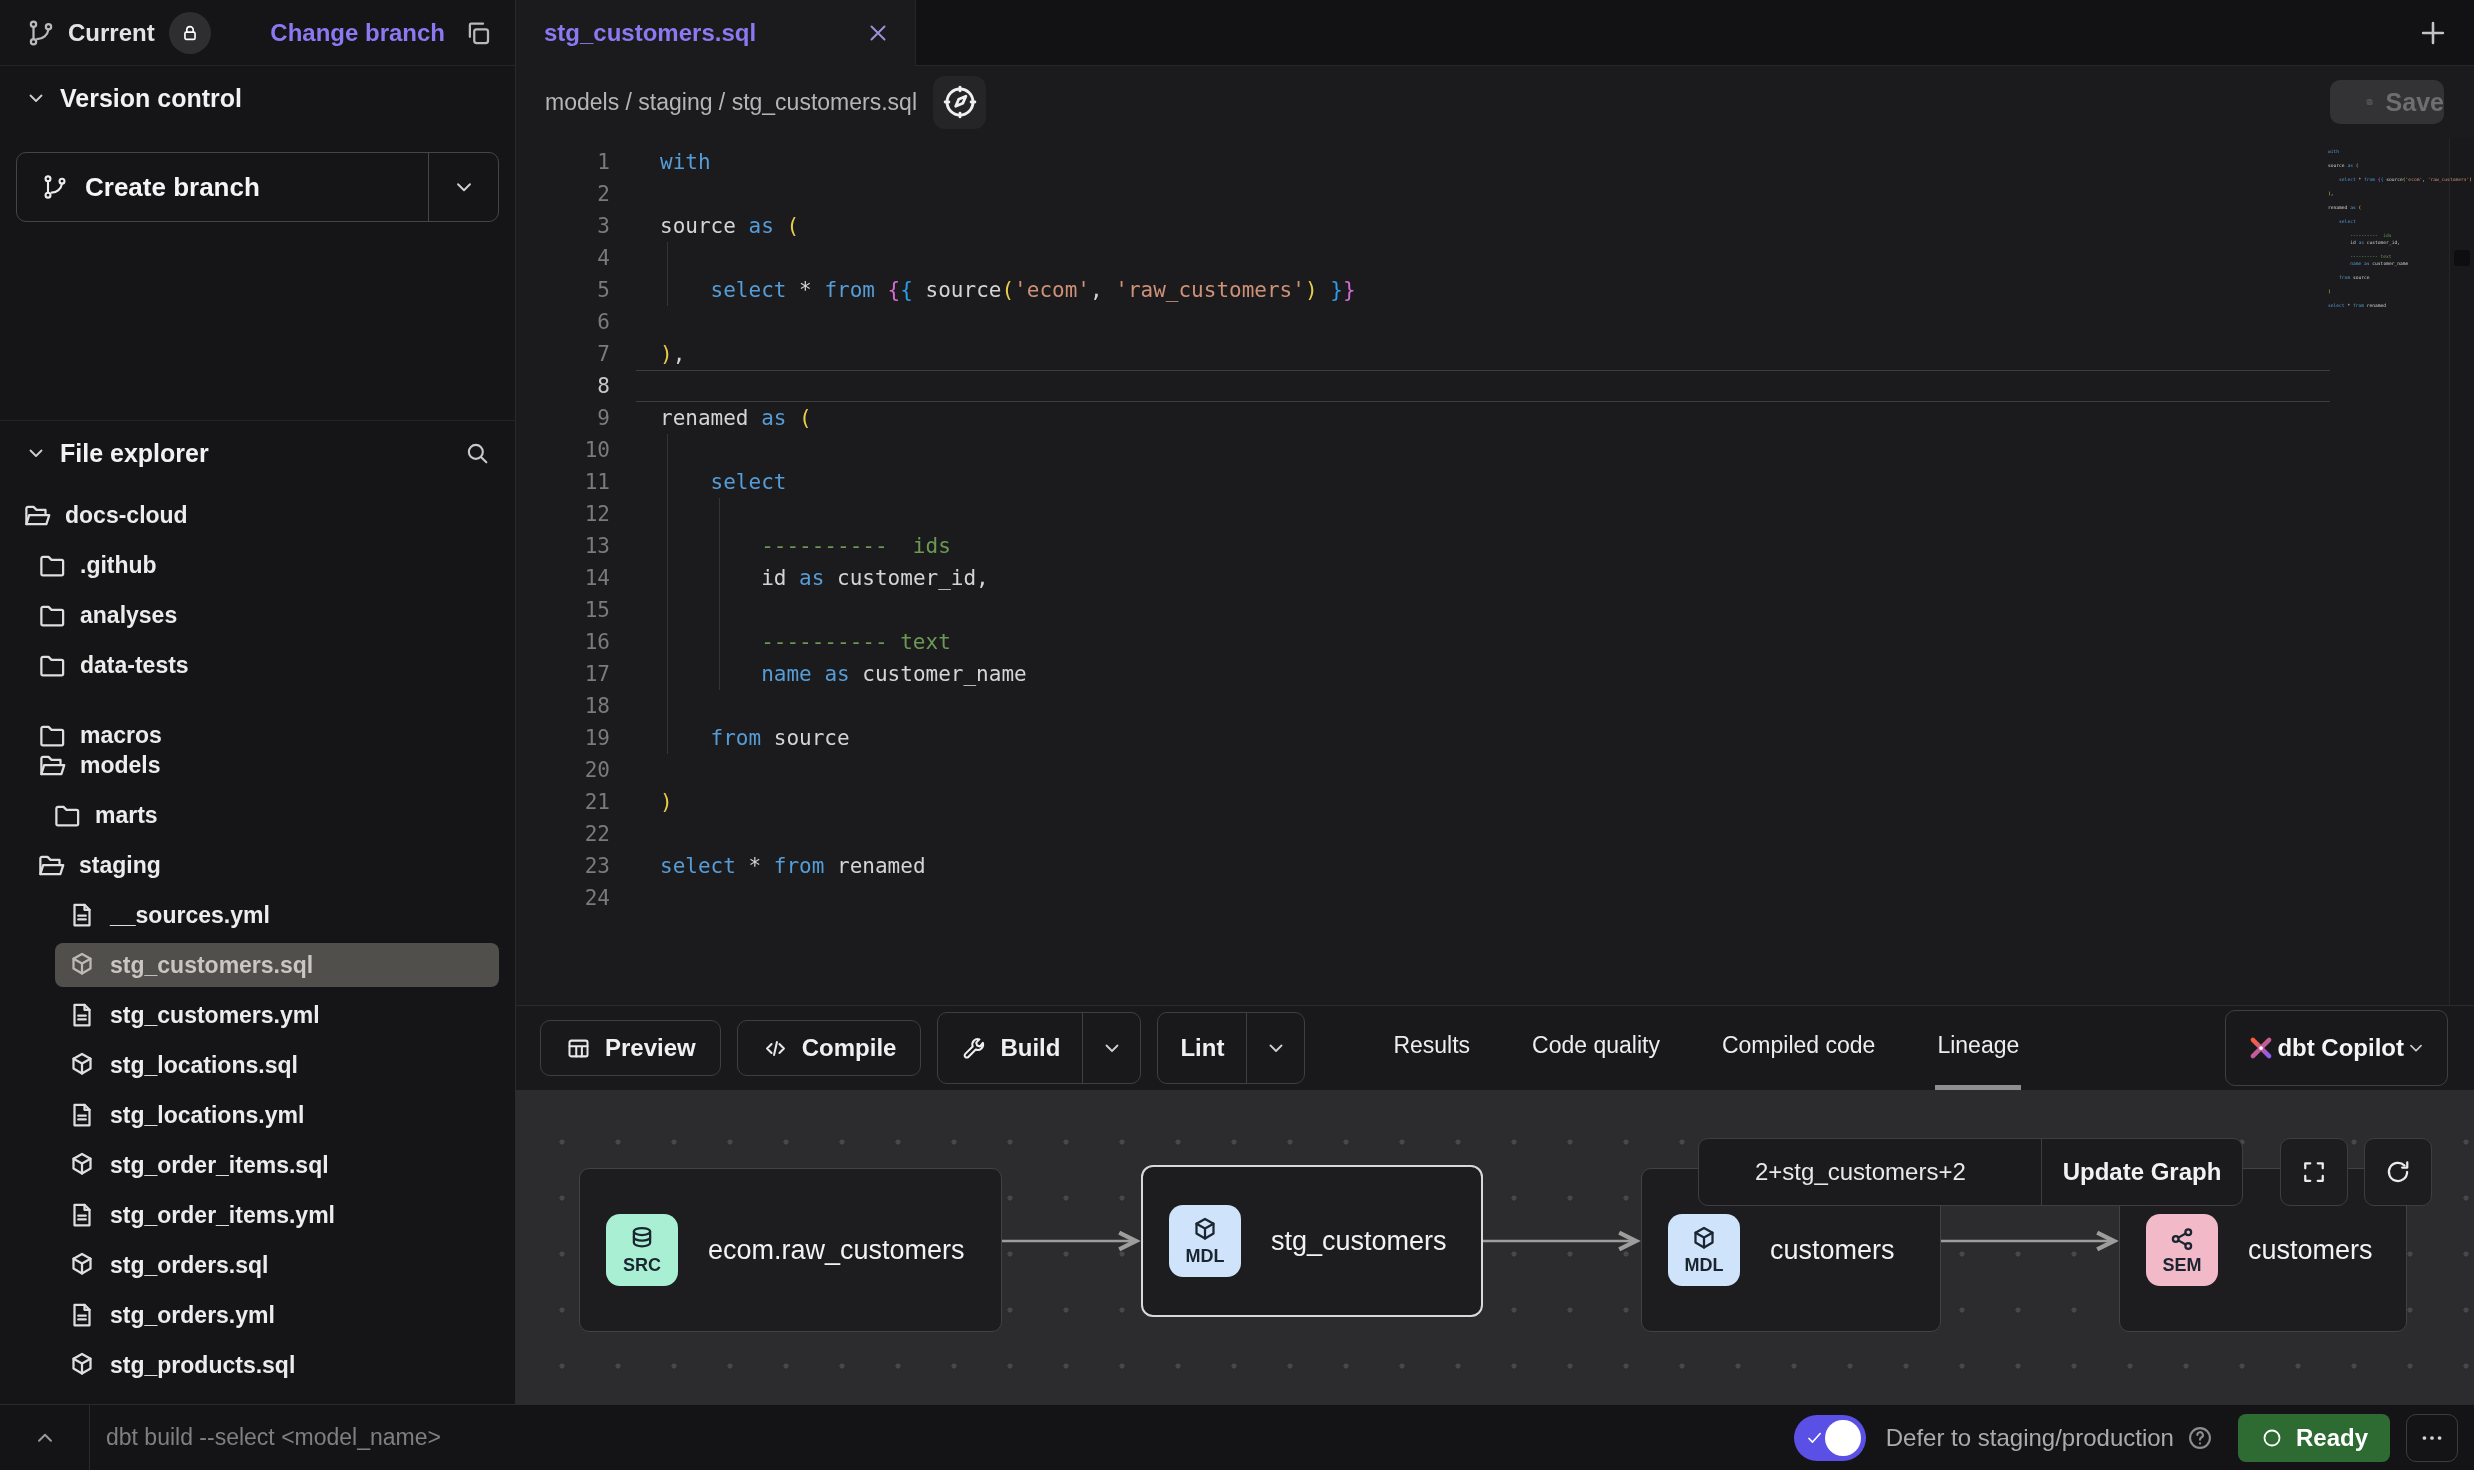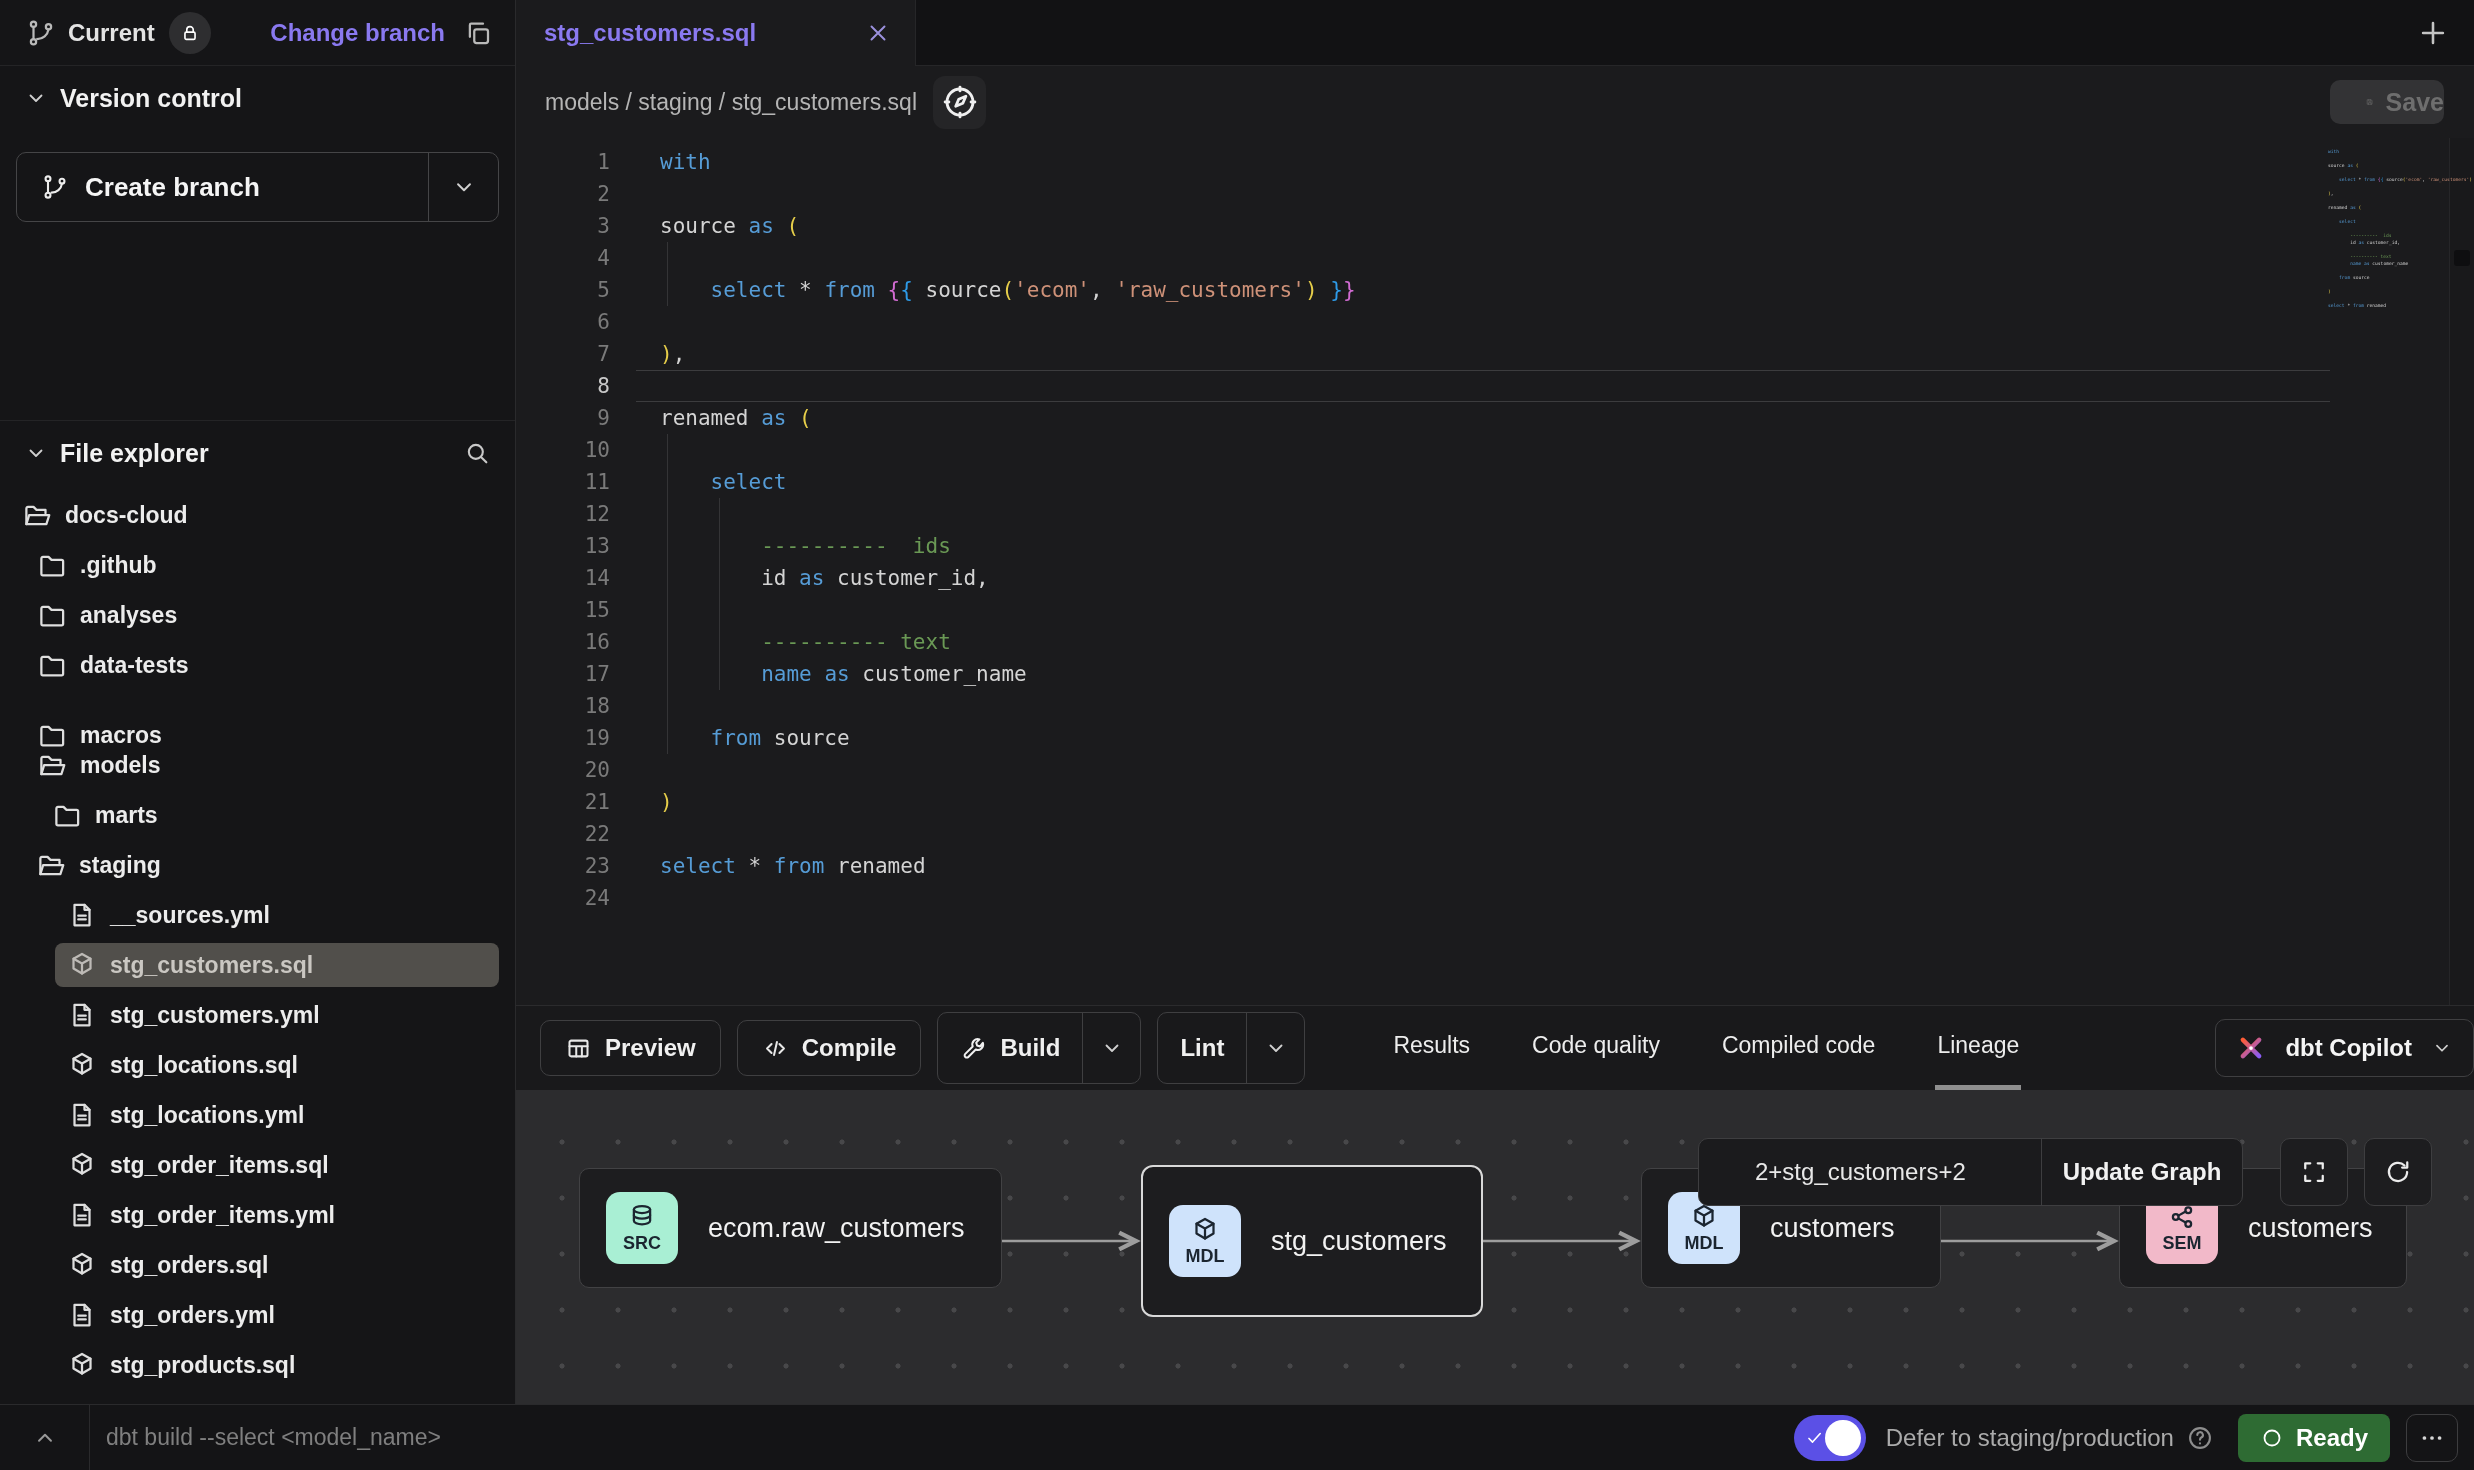--- a/index.html
+++ b/index.html
@@ -77,30 +77,30 @@
          color:#f0f0f0; font-size:24px; font-weight:600; background:transparent; cursor:pointer; margin-right:16px; }
   .btn .ic { width:27px; height:27px; color:#e8e8e8; }
   .splitb { display:flex; align-items:stretch; height:72px; border:1.5px solid #3f3f41; border-radius:10px; overflow:hidden; margin-right:16px; cursor:pointer; }
   .splitb .bmain { display:flex; align-items:center; gap:13px; padding:0 22px; font-size:24px; font-weight:600; color:#f0f0f0; }
   .splitb .bmain .ic { width:27px; height:27px; }
   .splitb .bchev { width:58px; border-left:1.5px solid #3f3f41; display:flex; align-items:center; justify-content:center; color:#d0d0d0; }
   .splitb .bchev .ic { width:24px; height:24px; }
   .rtabs { margin-left:70px; align-self:stretch; display:flex; gap:58px; }
   .ttab { display:flex; align-items:center; font-size:23px; color:#ededed; border-bottom:5px solid transparent; padding:0 2px; cursor:pointer; }
   .ttab.active { border-bottom-color:#8f8f8f; }
-  .copilot { margin-left:auto; height:58px; display:flex; align-items:center; gap:19px; padding:0 20px;
+  .copilot { margin-left:auto; margin-right:26px; height:76px; display:flex; align-items:center; gap:1px; padding:0 20px;
              border:1.5px solid #3f3f41; border-radius:10px; cursor:pointer; }
   .copilot .logo { width:30px; height:30px; }
   .copilot span { font-size:24px; font-weight:600; color:#f5f5f5; }
   .copilot .chev { width:22px; height:22px; color:#cfcfcf; }
 
   .lineage { height:314px; flex:0 0 314px; position:relative; background-color:#2c2c2e;
              background-image:radial-gradient(circle, #48484a 2.2px, transparent 2.9px); background-size:56px 56px; background-position:18px 24px; overflow:hidden; }
   .edges { position:absolute; inset:0; }
-  .node { position:absolute; top:78px; height:120px; background:#1d1d1f; border:1.5px solid #424244; border-radius:10px;
+  .node { position:absolute; top:78px; height:164px; background:#1d1d1f; border:1.5px solid #424244; border-radius:10px;
           display:flex; align-items:center; padding-left:26px; cursor:pointer; }
   .node.selected { border:2.5px solid #d9d9d9; border-radius:12px; top:75px; height:152px; }
   .badge { width:72px; height:72px; border-radius:14px; display:flex; flex-direction:column; align-items:center; justify-content:center; color:#1b2530; flex:0 0 72px; }
   .badge .ic { width:30px; height:30px; }
   .badge .bt { font-size:18px; font-weight:700; margin-top:1px; }
   .nlabel { margin-left:30px; font-size:27px; color:#f2f2f2; font-weight:500; white-space:nowrap; }
   .lpill { position:absolute; left:1182px; top:48px; width:545px; height:68px; background:#1b1b1d; border:1.5px solid #3e3e40; border-radius:10px; display:flex; z-index:5; }
   .lsel { flex:1; display:flex; align-items:center; padding-left:56px; font-size:24px; color:#e8e8e8; border-right:1px solid #3e3e40; cursor:text; }
   .lupd { width:200px; display:flex; align-items:center; justify-content:center; font-size:24px; font-weight:700; color:#f2f2f2; cursor:pointer; }
   .lbtn { position:absolute; top:48px; width:68px; height:68px; background:#1d1d1f; border:1.5px solid #3e3e40; border-radius:10px;

